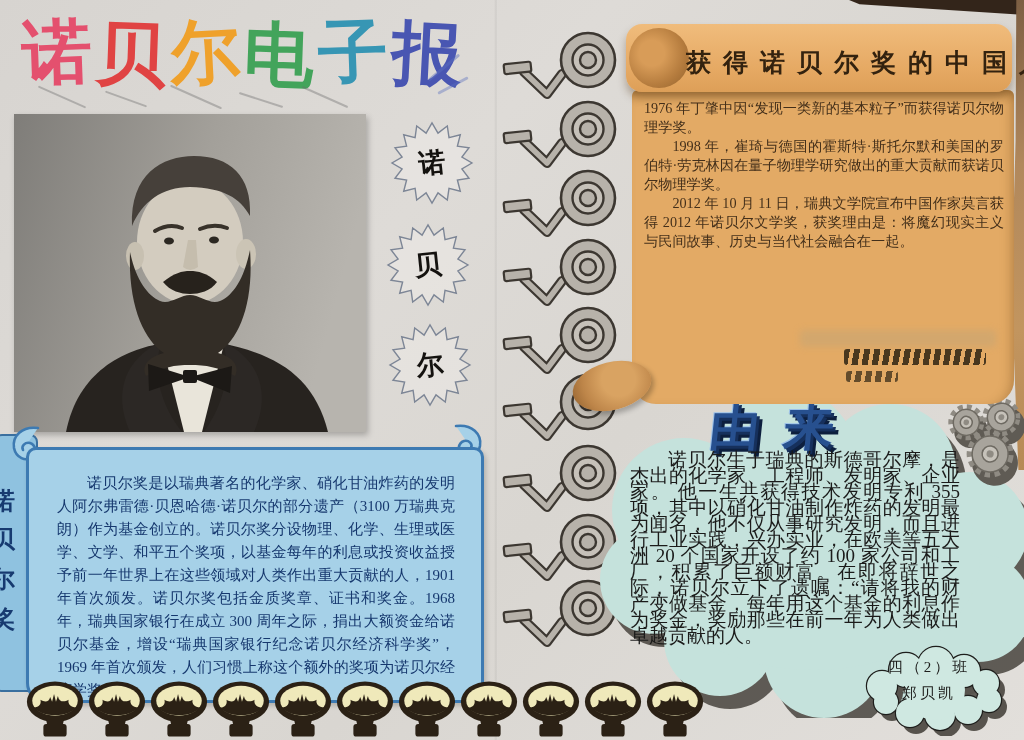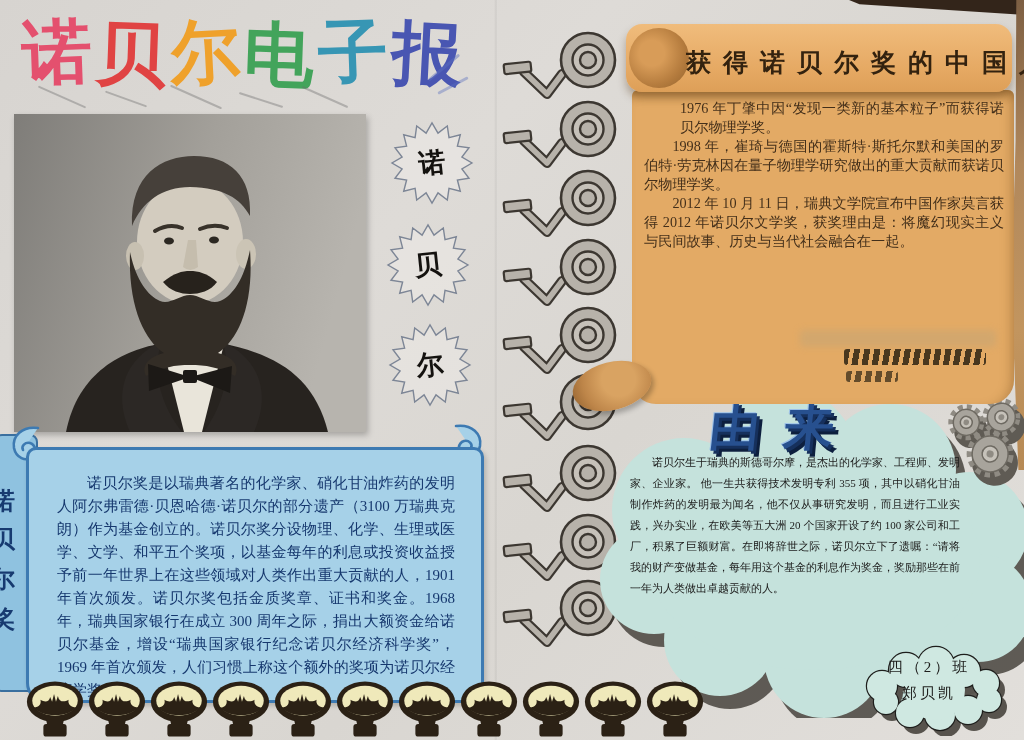--- a/index.html
+++ b/index.html
@@ -57,21 +57,21 @@
   .panel-title{position:absolute;left:60px;top:22px;width:310px;text-align:center;
     font-family:"Liberation Serif", serif;font-weight:700;font-size:25px;
     letter-spacing:12px;color:#33220f;white-space:nowrap;}
   .panel-body{position:absolute;left:632px;top:90px;width:382px;height:314px;
     background:#e3aa65;border-radius:6px 6px 24px 24px;z-index:4;
     box-shadow:inset -9px 0 12px -7px rgba(110,70,25,.4), inset 0 12px 12px -9px rgba(110,70,25,.45);}
   .panel-text{position:absolute;left:12px;top:9px;width:360px;
     font-family:"Liberation Serif", serif;font-size:14.2px;line-height:19px;
     color:#432f1a;text-align:justify;}
   .panel-text p{margin:0;text-indent:2em;}
-  .panel-text p.no-indent{text-indent:0;margin-left:36px;}
+  .panel-text p.no-indent{text-indent:0;}
   .curl{position:absolute;left:-60px;top:272px;width:80px;height:48px;border-radius:50%;
     background:radial-gradient(circle at 60% 40%, #d9a362 30%, #bd8549 65%, #8f5f2d 100%);
     transform:rotate(-14deg);box-shadow:2px 4px 5px rgba(0,0,0,.25);z-index:-1;}
   .smudge{position:absolute;}
   .smudge-light{background:rgba(208,167,110,.85);filter:blur(3px);border-radius:4px;}
   .smudge-dark{background:repeating-linear-gradient(100deg,#2d2312 0 6px,rgba(45,35,18,0) 6px 10px);
     opacity:.85;border-radius:3px;transform:rotate(-1deeg);}
   
   .blue-scroll{position:absolute;left:0;top:424px;width:488px;height:270px;}
   .side-roll{position:absolute;left:-6px;top:10px;width:40px;height:254px;
@@ -88,21 +88,21 @@
     color:#16386e;text-align:justify;text-indent:2em;}
   .curl-tl,.curl-tr{position:absolute;width:40px;height:46px;}
   .curl-tl{left:8px;top:0px;}
   .curl-tr{right:2px;top:-2px;transform:scaleX(-1);}
   
   .origin{position:absolute;left:592px;top:388px;width:432px;height:330px;}
   .origin-title{position:absolute;left:118px;top:6px;font-weight:700;font-size:50px;
     letter-spacing:24px;color:#27508f;transform:skewX(-6deg);
     text-shadow:3px 3px 0 #16305c,6px 6px 0 #0d1f3e,-1px -1px 0 #9cc0e8;}
   .origin-text{position:absolute;left:38px;top:64px;width:330px;
-    font-family:"Liberation Serif", serif;font-size:11px;line-height:21px;
+    font-family:"Liberation Serif", serif;font-size:19px;line-height:16px;
     color:#1b1b1a;text-align:justify;text-indent:2em;}
   .gears{position:absolute;right:-6px;top:4px;width:92px;height:96px;transform:rotate(8deg);}
   
   .sig{position:absolute;left:850px;top:640px;width:170px;height:96px;}
   .sig .line{position:absolute;width:150px;left:4px;text-align:center;
     font-family:"Liberation Serif", serif;font-size:15px;color:#1d1d1b;letter-spacing:3px;}
   .sig .l1{top:18px;}
   .sig .l2{top:44px;}
   
   .bulb{position:absolute;top:680px;width:62px;height:57px;}

